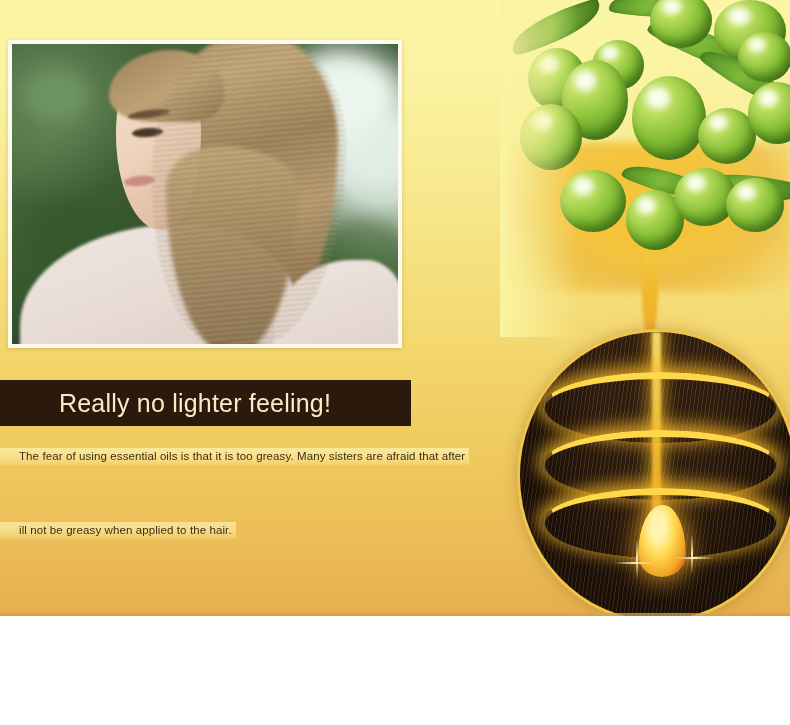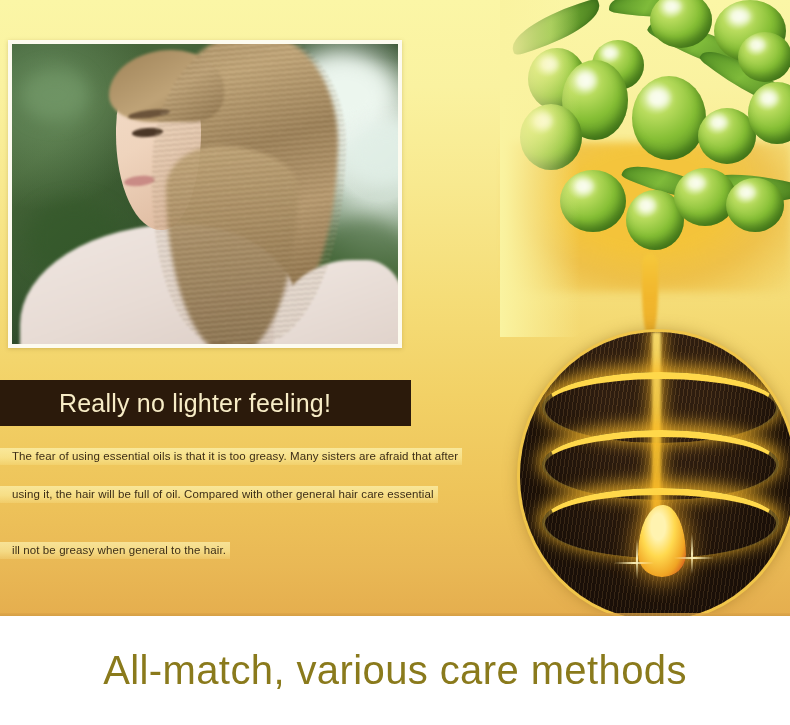--- a/index.html
+++ b/index.html
@@ -351,21 +351,21 @@
     width: 430px;
   }
   .para-line {
     position: relative;
     font-size: 11.5px;
     color: #3c2d16;
     letter-spacing: .1px;
     line-height: 17px;
     height: 17px;
     margin-bottom: 19px;
-    padding: 0 4px 0 12px;
+    padding: 0 4px 0 19px;
     display: inline-block;
     background: linear-gradient(180deg,
         rgba(255,250,190,.62) 0%,
         rgba(255,248,178,.50) 55%,
         rgba(255,244,168,.20) 100%);
     white-space: nowrap;
   }
 
   
   #bottom-caption {
@@ -456,24 +456,21 @@
       <div class="sparkle" style="left:62%;top:70%;"></div>
       <div class="sparkle h" style="left:56%;top:78%;"></div>
     </div>
 
     <div id="headline-banner">
       <span id="headline-text">Really no lighter feeling!</span>
     </div>
 
     <div id="paragraph-block">
       <div class="para-line">The fear of using essential oils is that it is too greasy. Many sisters are afraid that after</div><br>
-      <div class="para-line">using it, the hair will be full of oil. Compared with other general hair care essential</div><br>
       <br>
-      <div class="para-line">ill not be greasy when general to the hair.</div>
+      <br>
+      <div class="para-line">ill not be greasy when applied to the hair.</div>
     </div>
 
   </div>
 
-  <div id="bottom-caption">
-    <span id="bottom-caption-text">All-match, various care methods</span>
-  </div>
 
 </div>
 
 </body></html>

